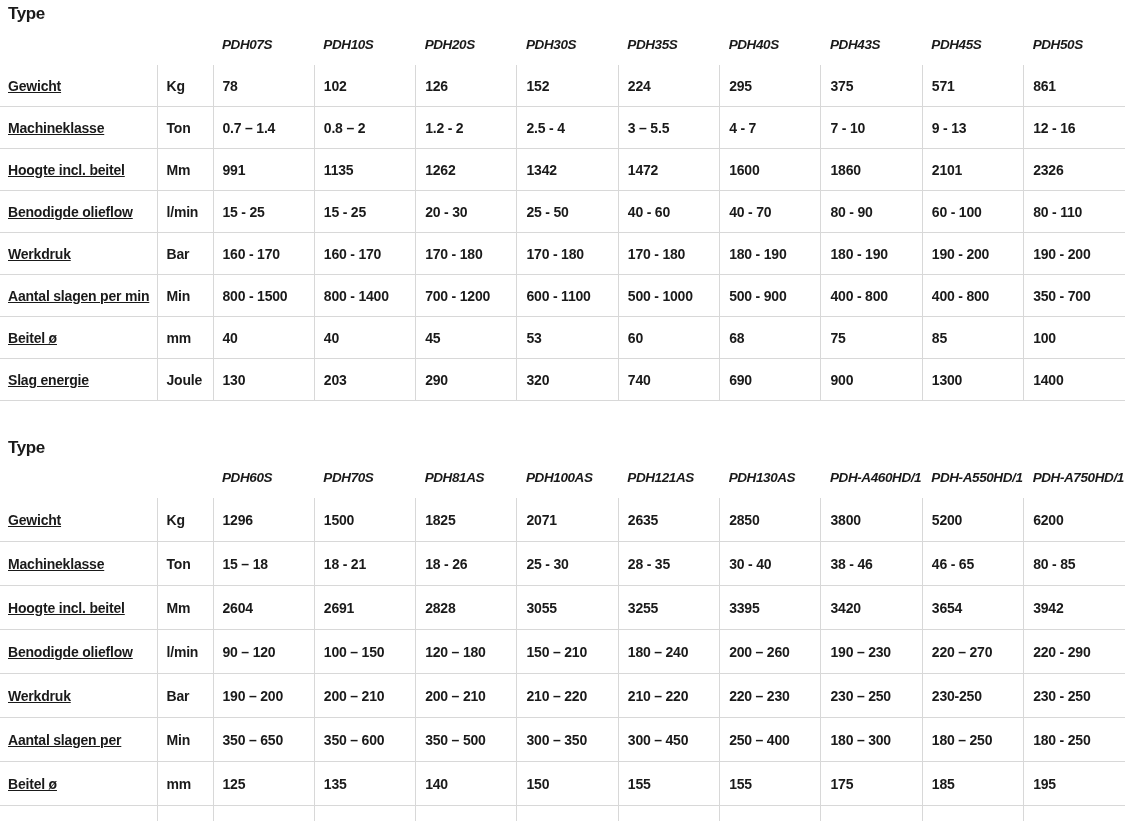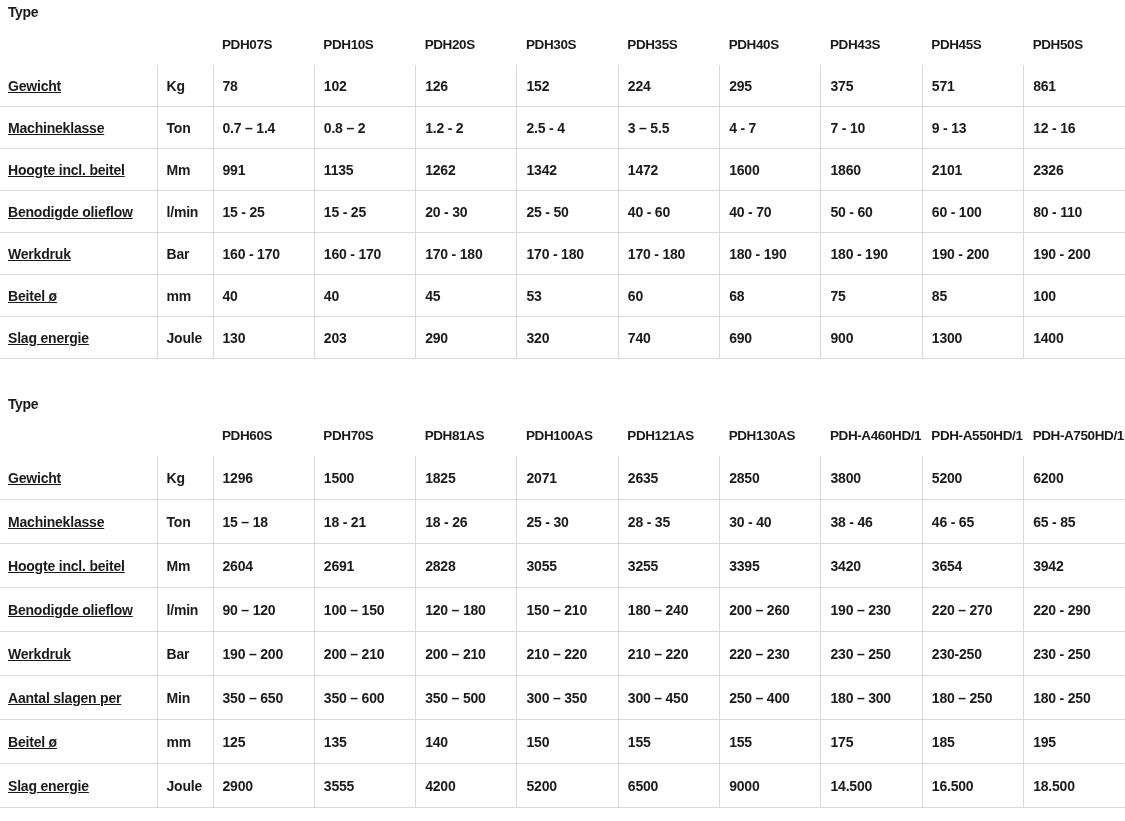--- a/index.html
+++ b/index.html
@@ -31,24 +31,24 @@
     padding: 0 0 0 9px;
     vertical-align: bottom;
     white-space: nowrap;
     overflow: visible;
   }
   table.spec.t1 thead th { height: 52px; }
   table.spec.t2 thead th { height: 60px; }
   table.spec thead th.corner {
     vertical-align: top;
     padding: 4px 0 0 8px;
-    font-size: 14px;
+    font-size: 17px;
   }
   table.spec.t2 thead th.corner { padding-top: 15px; }
-  table.spec thead th:not(.corner) { padding-bottom: 13px; }
+  table.spec thead th:not(.corner) { padding-bottom: 13px; font-style: italic; }
 
   
   table.spec tbody td {
     border-bottom: 1px solid #d8d8d8;
     font-size: 14px;
     letter-spacing: -0.2px;
     vertical-align: middle;
     padding: 0 2px 0 9px;
     white-space: nowrap;
     overflow: hidden;
@@ -134,38 +134,51 @@
       </tr>
       <tr>
         <td class="lab">Benodigde olieflow</td>
         <td>l/min</td>
         <td>15 - 25</td>
         <td>15 - 25</td>
         <td>20 - 30</td>
         <td>25 - 50</td>
         <td>40 - 60</td>
         <td>40 - 70</td>
-        <td>50 - 60</td>
+        <td>80 - 90</td>
         <td>60 - 100</td>
         <td>80 - 110</td>
       </tr>
       <tr>
         <td class="lab">Werkdruk</td>
         <td>Bar</td>
         <td>160 - 170</td>
         <td>160 - 170</td>
         <td>170 - 180</td>
         <td>170 - 180</td>
         <td>170 - 180</td>
         <td>180 - 190</td>
         <td>180 - 190</td>
         <td>190 - 200</td>
         <td>190 - 200</td>
       </tr>
       <tr>
+        <td class="lab">Aantal slagen per min</td>
+        <td>Min</td>
+        <td>800 - 1500</td>
+        <td>800 - 1400</td>
+        <td>700 - 1200</td>
+        <td>600 - 1100</td>
+        <td>500 - 1000</td>
+        <td>500 - 900</td>
+        <td>400 - 800</td>
+        <td>400 - 800</td>
+        <td>350 - 700</td>
+      </tr>
+      <tr>
         <td class="lab">Beitel ø</td>
         <td>mm</td>
         <td>40</td>
         <td>40</td>
         <td>45</td>
         <td>53</td>
         <td>60</td>
         <td>68</td>
         <td>75</td>
         <td>85</td>
@@ -233,21 +246,21 @@
         <td class="lab">Machineklasse</td>
         <td>Ton</td>
         <td>15 – 18</td>
         <td>18 - 21</td>
         <td>18 - 26</td>
         <td>25 - 30</td>
         <td>28 - 35</td>
         <td>30 - 40</td>
         <td>38 - 46</td>
         <td>46 - 65</td>
-        <td>65 - 85</td>
+        <td>80 - 85</td>
       </tr>
       <tr>
         <td class="lab">Hoogte incl. beitel</td>
         <td>Mm</td>
         <td>2604</td>
         <td>2691</td>
         <td>2828</td>
         <td>3055</td>
         <td>3255</td>
         <td>3395</td>

